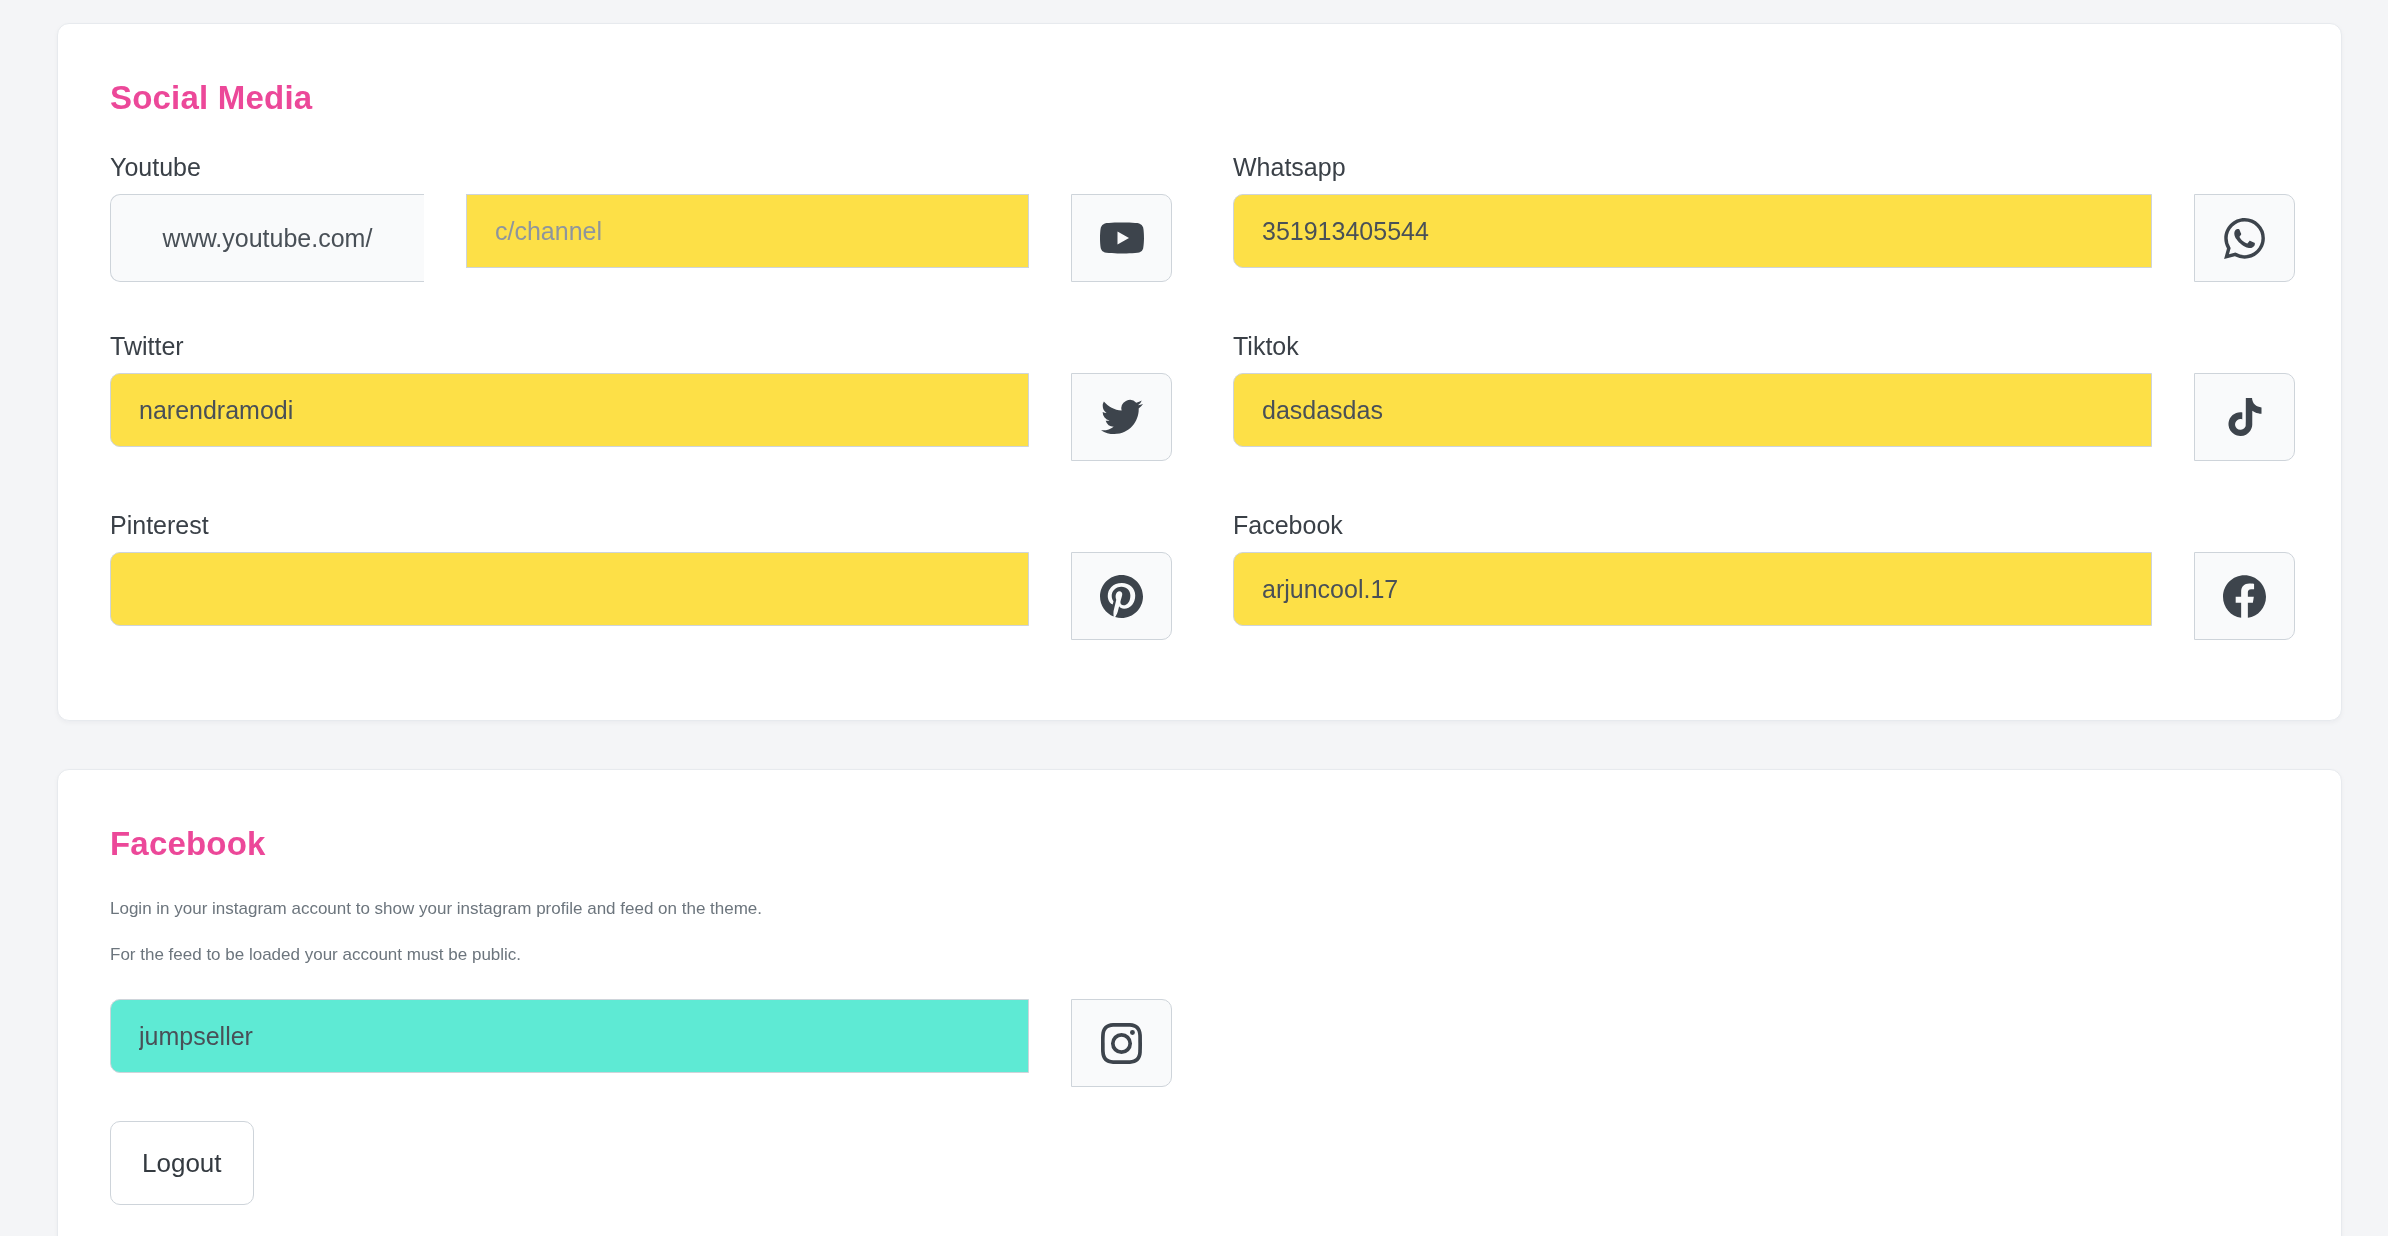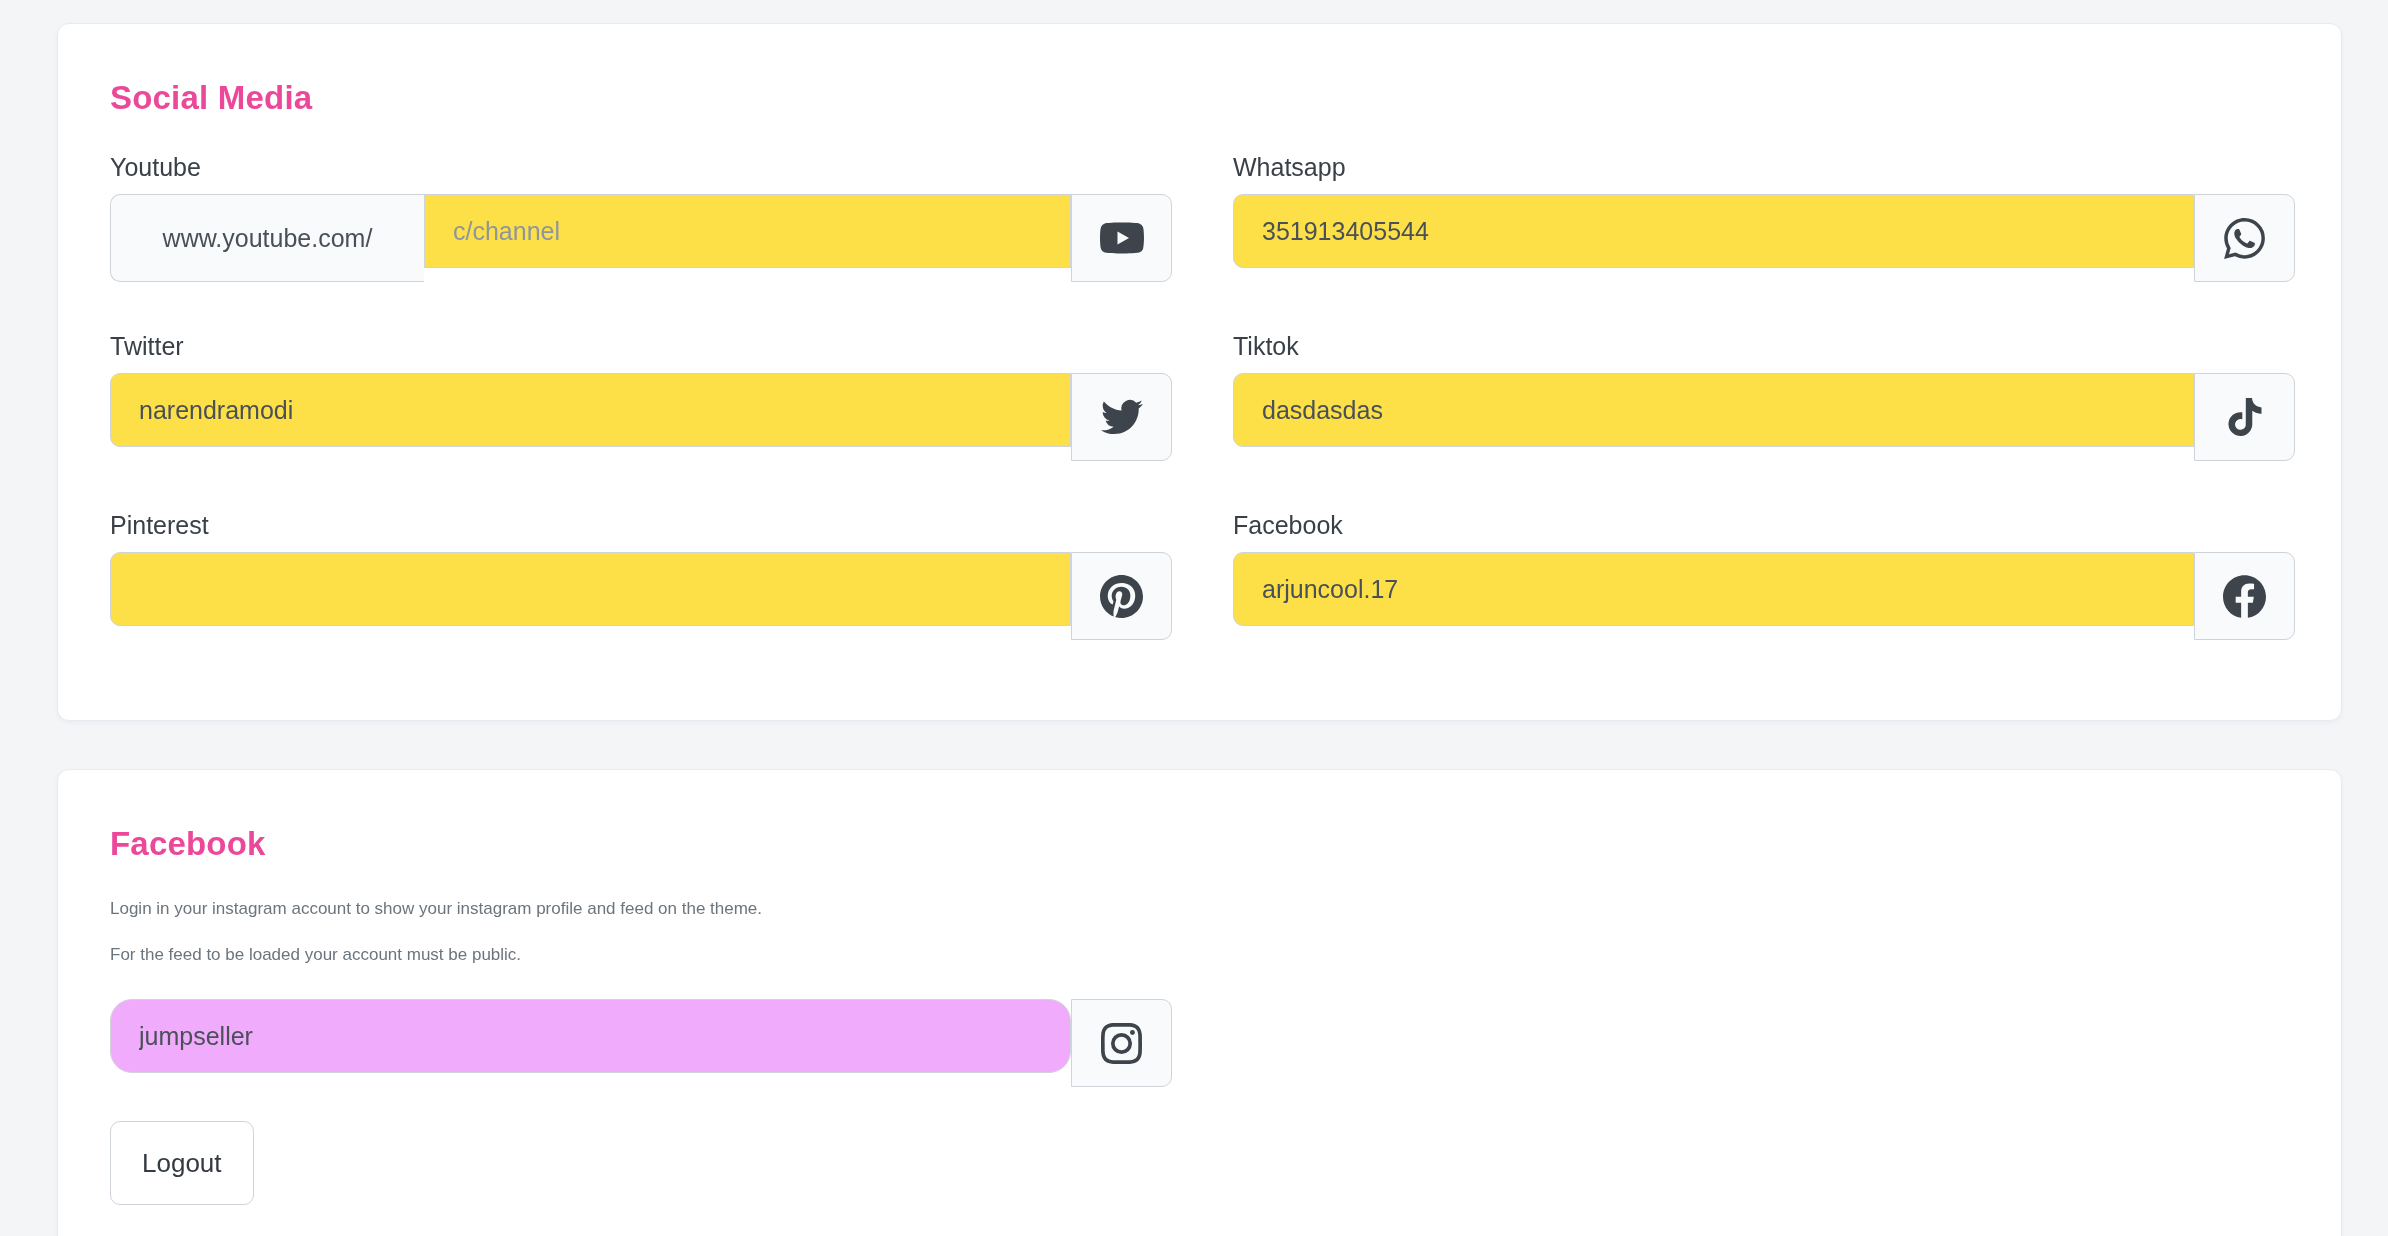--- a/index.html
+++ b/index.html
@@ -40,20 +40,21 @@
     display: block;
     font-size: 25px;
     color: #3a4047;
     line-height: 30px;
     margin-bottom: 12px;
   }
   .input-group {
     display: flex;
     width: 100%;
     height: 88px;
+    gap: 42px;
   }
   .input-group .form-input {
     flex: 1 1 auto;
     min-width: 0;
     height: 74px;
     border: 1px solid #ced4da;
     background: #fde047;
     font-family: "Liberation Sans", sans-serif;
     font-size: 25px;
     color: #495057;
@@ -81,23 +82,22 @@
   }
   .addon-icon {
     width: 101px;
     border-left: 0;
   }
   .addon-icon + .form-input,
   .form-input + .addon-icon { border-left: 1px solid #ced4da; }
   .addon svg { display: block; }
 
   .form-input.disabled {
-    background: #f0abfc;
+    background: #5eead4;
     color: #495057;
-    border-radius: 22px;
   }
 
   .ig-desc {
     font-size: 17px;
     color: #6c757d;
     line-height: 38px;
   }
   .ig-desc.normal { margin-bottom: 8px; }
   .ig-desc.bold { font-weight: normal; margin-bottom: 25px; }
 

